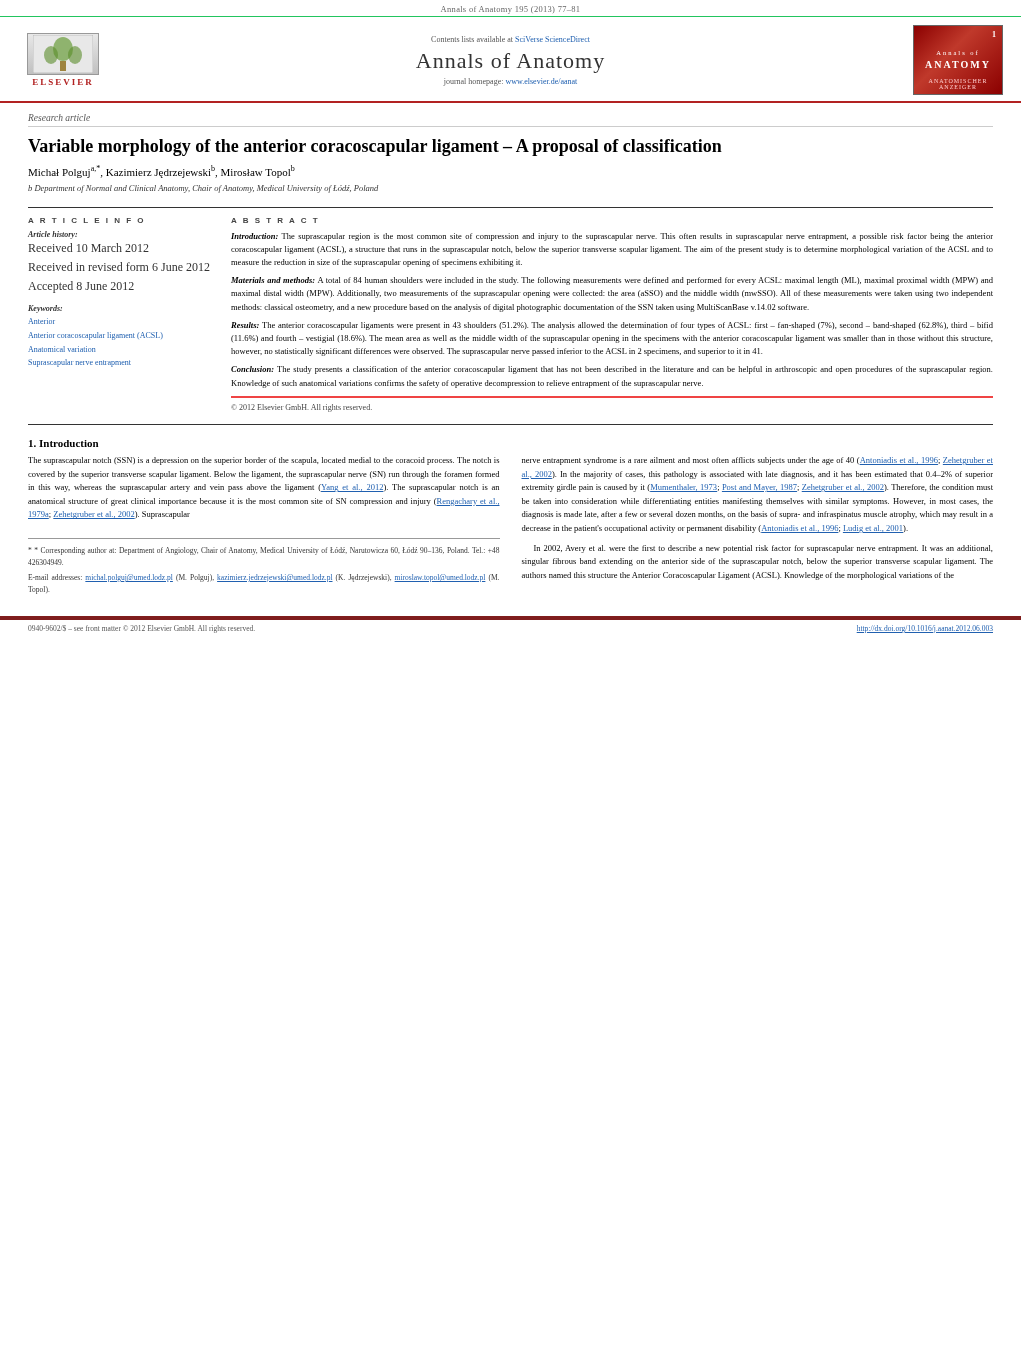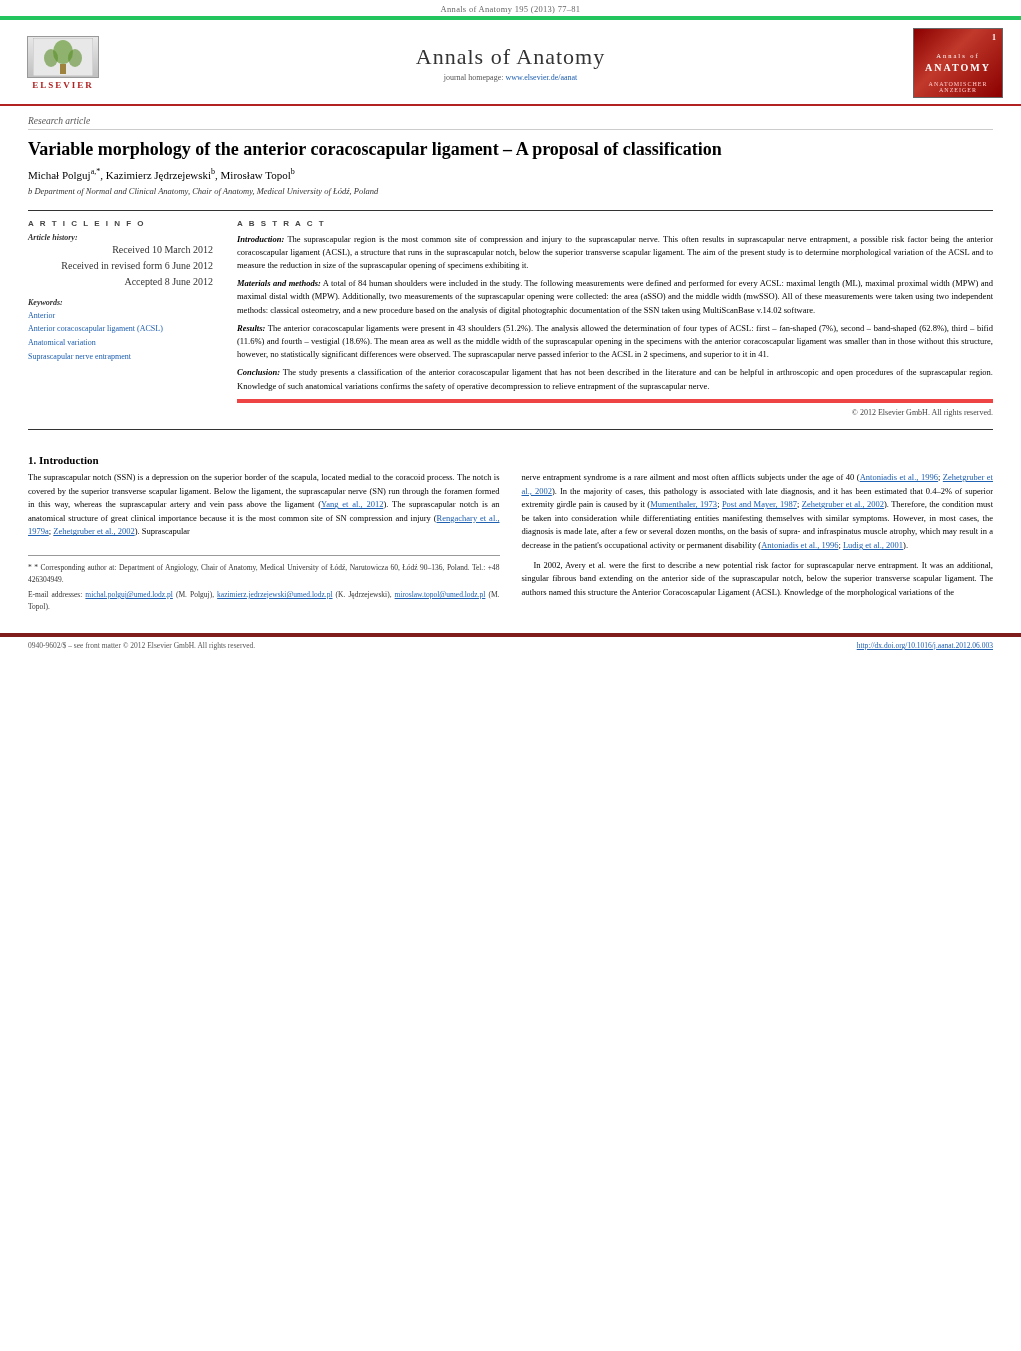--- a/index.html
+++ b/index.html
@@ -18,21 +18,21 @@
       background: #fff;
       padding: 0;
     }
 
     
     .top-banner {
       text-align: center;
       font-size: 8.5px;
       color: #666;
       padding: 4px 0 2px 0;
-      border-bottom: 4px solid #22c55e;
+      border-bottom: 1px solid #22c55e;
       letter-spacing: 0.3px;
     }
 
     
     .journal-header {
       display: flex;
       align-items: center;
       justify-content: space-between;
       padding: 8px 18px 6px 18px;
       border-bottom: 2px solid #b22222;
@@ -156,21 +156,21 @@
     
     .divider {
       border: none;
       border-top: 1px solid #333;
       margin: 8px 0;
     }
 
     
     .two-col {
       display: flex;
-      gap: 24px;
+      gap: 18px;
       margin-bottom: 10px;
     }
     .col-left {
       width: 185px;
       min-width: 185px;
     }
     .col-right {
       flex: 1;
     }
 
@@ -187,24 +187,23 @@
     .info-group {
       margin-bottom: 8px;
     }
     .info-label {
       font-size: 8px;
       font-style: italic;
       font-weight: bold;
       color: #333;
     }
     .info-value {
-      font-size: 10px;
+      font-size: 12px;
       color: #333;
       line-height: 1.6;
-      text-align: right;
     }
     .keywords-label {
       font-size: 8px;
       font-style: italic;
       font-weight: bold;
       color: #333;
       margin-bottom: 2px;
     }
     .keyword-item {
       font-size: 8px;
@@ -221,31 +220,31 @@
       color: #000;
     }
     .abstract-section {
       margin-bottom: 5px;
     }
     .abstract-section-title {
       font-weight: bold;
       font-style: italic;
     }
     .copyright-line {
-      text-align: right;
+      text-align: left;
       font-size: 8px;
       color: #444;
       margin-top: 6px;
-      border-top: 4px solid #ef4444;
+      border-top: 2px solid #ef4444;
       padding-top: 4px;
     }
 
     
     .body-section {
-      margin-top: 24px;
+      margin-top: 12px;
     }
     .section-title {
       font-size: 11px;
       font-weight: bold;
       color: #000;
       margin-bottom: 5px;
     }
     .body-two-col {
       display: flex;
       gap: 22px;
@@ -311,20 +310,24 @@
           <ellipse cx="30" cy="14" rx="10" ry="12" fill="#6a9c3a" opacity="0.7"></ellipse>
           <rect x="27" y="26" width="6" height="10" fill="#8B6914" opacity="0.8"></rect>
           <ellipse cx="18" cy="20" rx="7" ry="9" fill="#5a8c2a" opacity="0.6"></ellipse>
           <ellipse cx="42" cy="20" rx="7" ry="9" fill="#5a8c2a" opacity="0.6"></ellipse>
         </svg>
       </div>
       <div class="elsevier-label">ELSEVIER</div>
     </div>
 
     <div class="journal-center">
+      <div class="journal-availability">
+        <span>Contents lists available at</span>
+        <a href="#">SciVerse ScienceDirect</a>
+      </div>
       <div class="journal-title-main">Annals of Anatomy</div>
       <div class="journal-homepage">
         <span>journal homepage:</span>
         <a href="#">www.elsevier.de/aanat</a>
       </div>
     </div>
 
     <div class="anatomy-logo">
       <span class="anatomy-logo-num">1</span>
       <div style="text-align:center; line-height:1.3; font-size:7px; letter-spacing:1.5px; color:#fff;">

